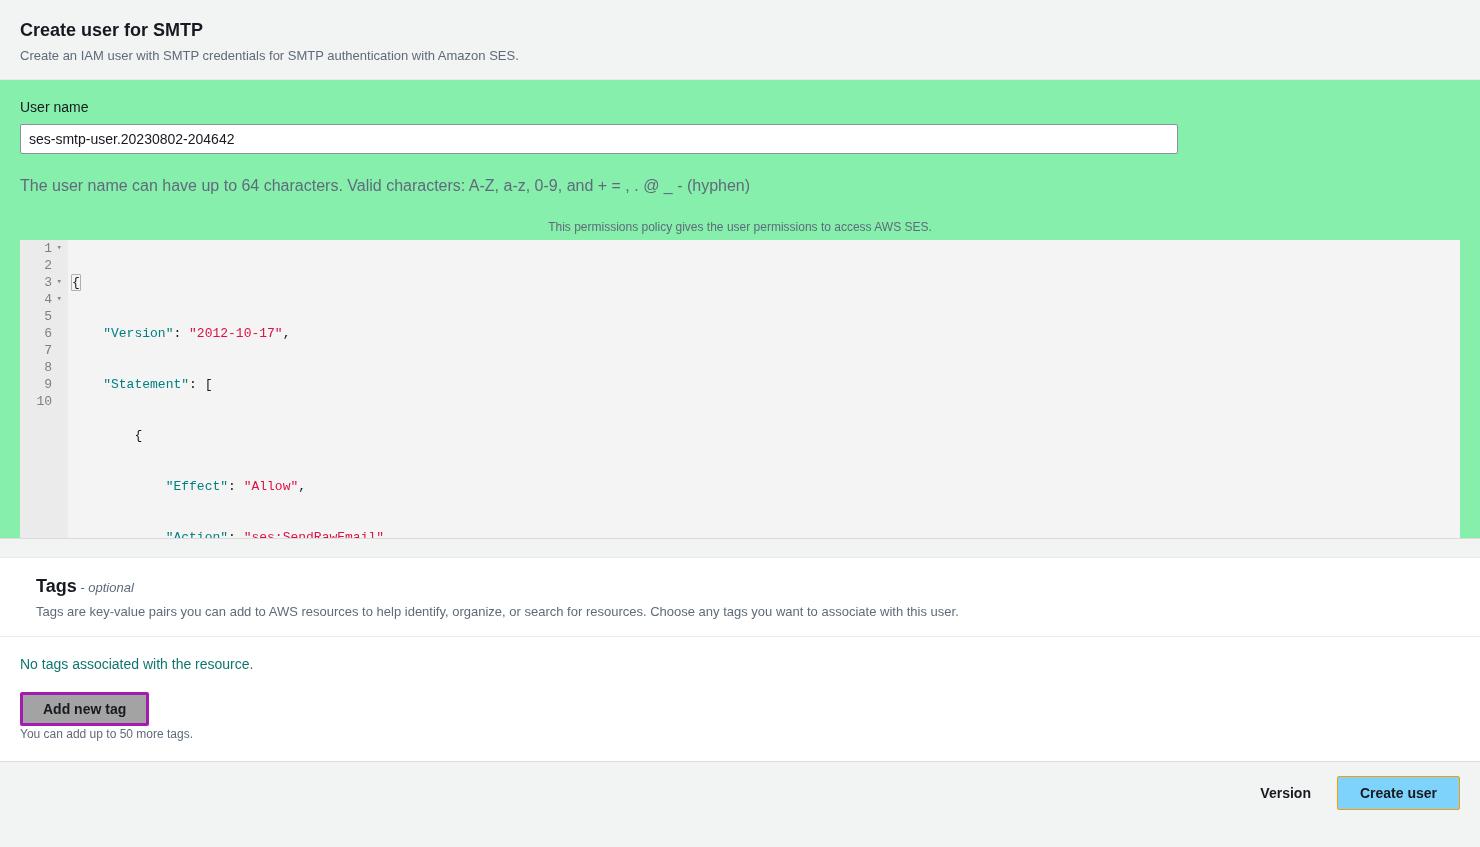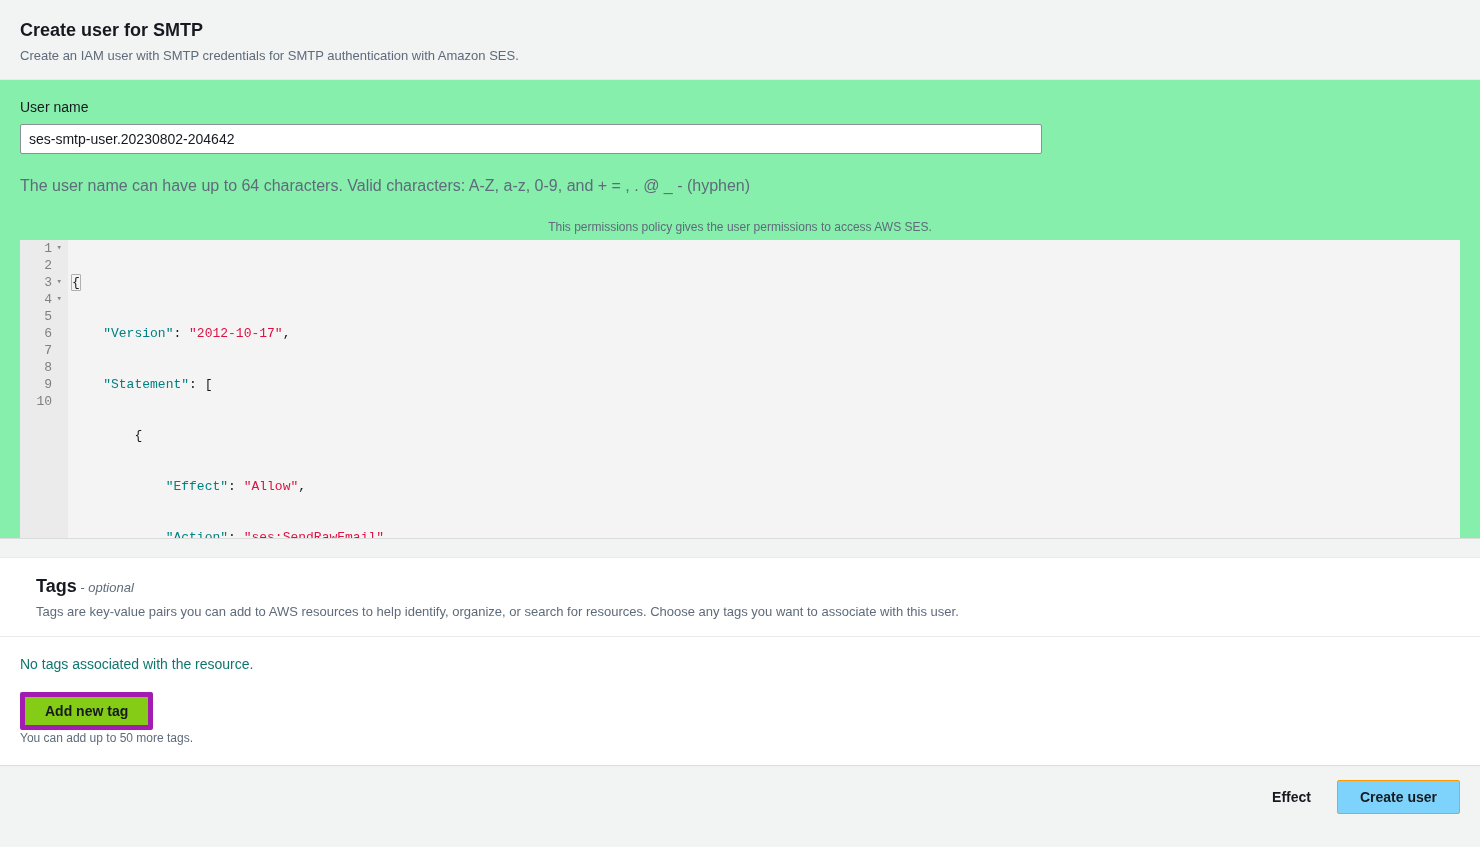--- a/index.html
+++ b/index.html
@@ -29,21 +29,21 @@
       padding: 18px 20px 0;
     }
     .field-label {
       font-size: 14px;
       font-weight: 400;
       color: #16191f;
       margin-bottom: 6px;
       display: block;
     }
     .text-input {
-      width: 1022px;
+      width: 1158px;
       max-width: 100%;
       padding: 6px 8px;
       font-size: 14px;
       border: 1px solid #879196;
       border-radius: 2px;
       background: #fff;
       color: #16191f;
       font-family: inherit;
     }
     .helper-text {
@@ -153,22 +153,22 @@
     }
     .btn {
       padding: 6px 20px;
       font-size: 14px;
       font-weight: 700;
       border-radius: 2px;
       cursor: pointer;
       font-family: inherit;
     }
     .btn-outline {
-      background: #84cc16;
-      border: 5px solid #a21caf;
+      background: #a3a3a3;
+      border: 3px solid #a21caf;
       color: #16191f;
     }
     .tags-limit {
       font-size: 12px;
       color: #5f6b7a;
       margin-top: 0;
     }
     .footer-bar {
       background: #f2f3f3;
       border-top: 1px solid #dcdcdc;
@@ -273,15 +273,15 @@
     <div class="tags-desc">Tags are key-value pairs you can add to AWS resources to help identify, organize, or search for resources. Choose any tags you want to associate with this user.</div>
   </div>
   <div class="tags-body">
     <div class="no-tags">No tags associated with the resource.</div>
     <button class="btn btn-outline">Add new tag</button>
     <div class="tags-limit">You can add up to 50 more tags.</div>
   </div>
 </div>
 
 <div class="footer-bar">
-  <button class="btn btn-link">Effect</button>
+  <button class="btn btn-link">Version</button>
   <button class="btn btn-primary">Create user</button>
 </div>
 
 </body></html>

